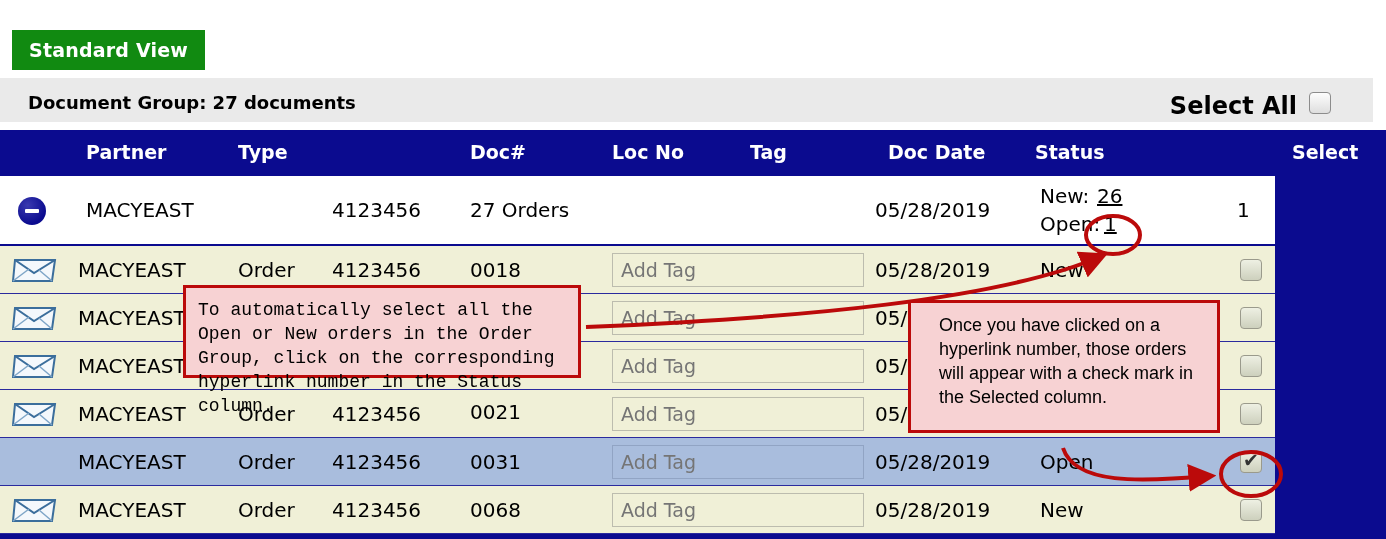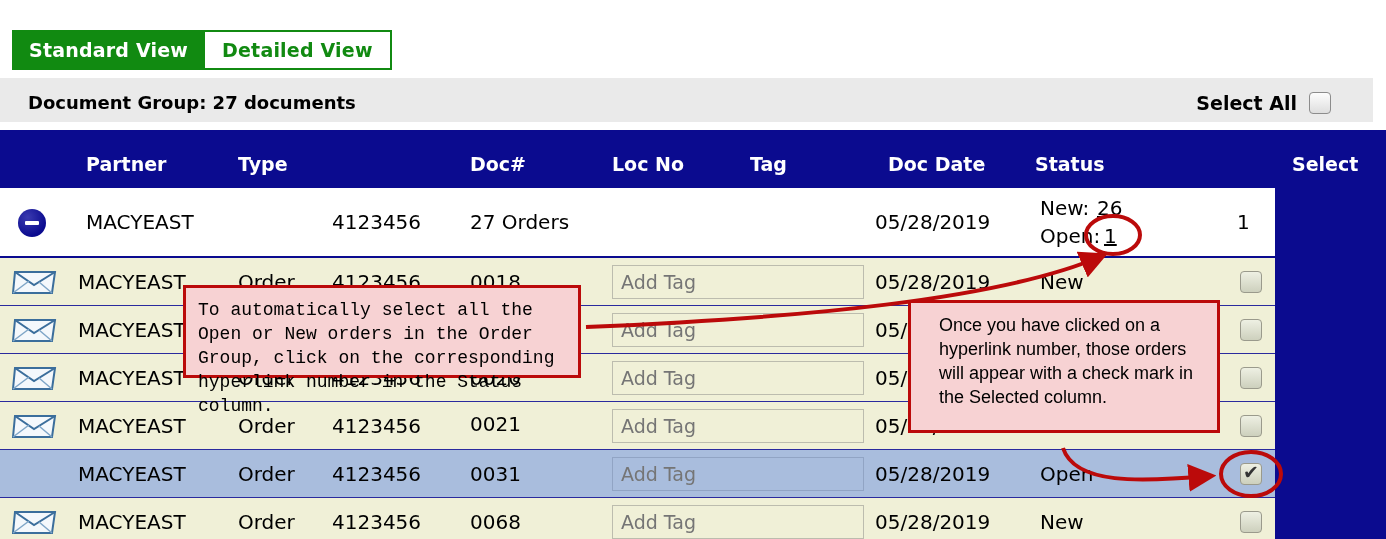--- a/index.html
+++ b/index.html
@@ -25,41 +25,41 @@
   .groupbar{
     position:absolute;left:0;top:78px;width:1373px;height:44px;
     background:#eaeaea;box-sizing:border-box;
   }
   .groupbar .gtitle{
     position:absolute;left:28px;top:14px;
     font-size:18px;font-weight:bold;color:#000;white-space:nowrap;
   }
   .groupbar .selall{
     position:absolute;right:76px;top:14px;
-    font-size:19px;font-weight:bold;color:#000;white-space:nowrap;
+    font-size:24px;font-weight:bold;color:#000;white-space:nowrap;
   }
 
   
   .cbox{
     width:22px;height:22px;border-radius:4px;box-sizing:border-box;
     border:1px solid #8c8c8c;
     background:linear-gradient(#fdfdfd,#dedede);
     display:inline-block;position:relative;cursor:pointer;
   }
   .cbox.dim{background:linear-gradient(#eef0e3,#cdd0bd);border-color:#9a9a8c;}
   .cbox.checked::after{
     content:"\2714";position:absolute;left:2px;top:-3px;
     font-size:19px;color:#333;line-height:22px;font-weight:bold;
   }
   .selall-cb{position:absolute;right:42px;top:14px;}
 
   
   .table{position:absolute;left:0;top:130px;width:1386px;height:409px;background:#0b0b8f;overflow:hidden;}
   .thead{
-    position:relative;width:1386px;height:46px;background:#0b0b8f;color:#fff;margin-top:12px;
+    position:relative;width:1386px;height:46px;background:#0b0b8f;color:#fff;
   }
   .thead .th{position:absolute;top:11px;font-size:19px;font-weight:bold;white-space:nowrap;}
 
   .tbody{position:relative;width:1275px;}
   .row{position:relative;width:1275px;box-sizing:border-box;border-bottom:1px solid #2a2a9e;}
   .row .cell{position:absolute;font-size:20px;color:#000;white-space:nowrap;}
   .row.grouprow{height:70px;background:#ffffff;border-bottom:2px solid #0b0b8f;}
   .row.data{height:48px;background:#f0f0d7;}
   .row.data.sel{background:#a9bddd;}
 
@@ -94,23 +94,20 @@
   .anno-svg{position:absolute;left:0;top:0;width:1386px;height:539px;pointer-events:none;}
 </style>
 </head>
 <body>
 
 <div id="root">
 
   <div class="tabbar">
     <div class="tab active">
       <span>Standard View</span>
-    </div>
-    <div class="tab inactive">
-      <span>Detailed View</span>
     </div>
   </div>
 
   <div class="groupbar">
     <div class="gtitle">Document Group: 27 documents</div>
     <div class="selall">Select All</div>
     <span class="cbox selall-cb"></span>
   </div>
 
   <div class="table">

